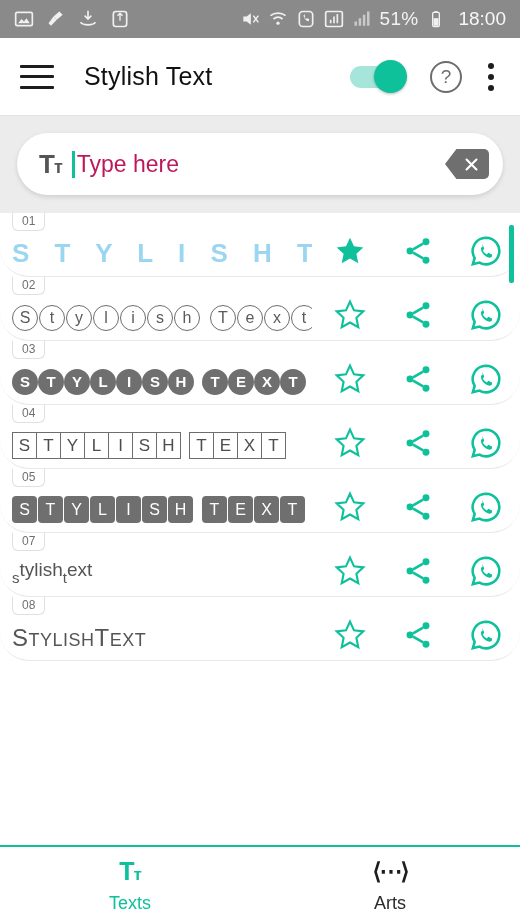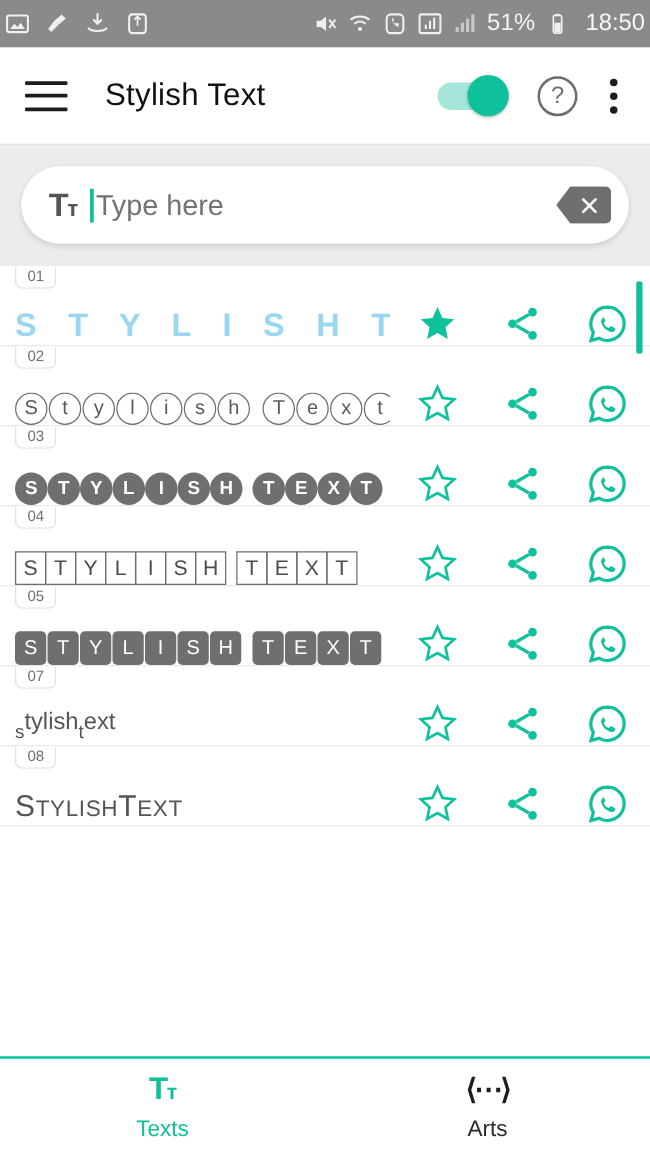--- a/index.html
+++ b/index.html
@@ -9,21 +9,21 @@
     background:#ffffff;
     overflow:hidden;
     position:relative;
   }
 
   
   .statusbar{
     height:38px; width:100%;
     background:#8a8a8a;
     display:flex; align-items:center;
-    padding:0 4px;
+    padding:0 14px;
     color:#f0f0f0;
   }
   .sb-left{ display:flex; align-items:center; gap:12px; flex:1; }
   .sb-right{ display:flex; align-items:center; gap:8px; }
   .sb-ico{ width:20px; height:20px; display:block; }
   .sb-txt{ font-size:19px; color:#f2f2f2; letter-spacing:.3px; }
   .sb-time{ font-size:19px; color:#f7f7f7; margin-left:4px; }
 
   
   .appbar{
@@ -67,42 +67,42 @@
     display:flex; align-items:center; padding:0 14px 0 22px;
     box-shadow:0 2px 5px rgba(0,0,0,.13);
     position:relative;
   }
   .tt-icon{
     font-size:26px; font-weight:bold; color:#555; letter-spacing:-1px;
     display:flex; align-items:baseline; margin-right:10px;
   }
   .tt-icon .small{ font-size:18px; }
   .caret{ width:3px; height:27px; background:#0ec19b; margin-right:2px; }
-  .placeholder{ font-size:23px; color:#737373; }
+  .placeholder{ font-size:23px; color:#be185d; }
   .watermark{
     font-size:21px; font-weight:bold; color:#3b37cf; margin-left:22px; white-space:nowrap;
   }
   .clear-btn{
     margin-left:auto; position:relative; width:44px; height:30px; cursor:pointer;
   }
   .clear-shape{
     position:absolute; inset:0;
     background:#6f6f6f;
     clip-path:polygon(0% 50%, 26% 0%, 100% 0%, 100% 100%, 26% 100%);
     border-radius:0 5px 5px 0;
     display:flex; align-items:center; justify-content:center;
   }
   .clear-shape svg{ margin-left:8px; }
 
   
   .list{ background:#fff; position:relative; }
   .row{
     position:relative; height:64px;
     border-bottom:1px solid #e8e8e8;
-    display:flex; align-items:flex-end;
+    display:flex; align-items:center;border-radius:29px;
   }
   .num-badge{
     position:absolute; left:12px; top:0px;
     background:#fff; border:1px solid #e0e0e0; border-top:none;
     border-radius:0 0 6px 6px;
     font-size:12px; color:#707070;
     padding:2px 9px 3px 9px;
     line-height:1;
   }
   .sample{
@@ -212,21 +212,21 @@
       </svg>
     <svg class="sb-ico" viewBox="0 0 24 24">
         <path d="M3 20h3v-5H3zm5 0h3V11H8zm5 0h3V7h-3zm5 0h3V3h-3z" fill="#c9c9c9"></path>
       </svg>
     <span class="sb-txt">51%</span>
     <svg class="sb-ico" viewBox="0 0 24 24">
         <rect x="8" y="4" width="8" height="17" rx="1.5" fill="none" stroke="#f0f0f0" stroke-width="1.6"></rect>
         <rect x="10" y="2.5" width="4" height="2" fill="#f0f0f0"></rect>
         <rect x="9" y="11" width="6" height="9" fill="#f0f0f0"></rect>
       </svg>
-    <span class="sb-time">18:50</span>
+    <span class="sb-time">18:00</span>
   </div>
 </div>
 
 <div class="appbar">
   <div class="hamburger">
       <span></span>
       <span></span>
       <span></span>
     </div>
   <div class="app-title">Stylish Text</div>

